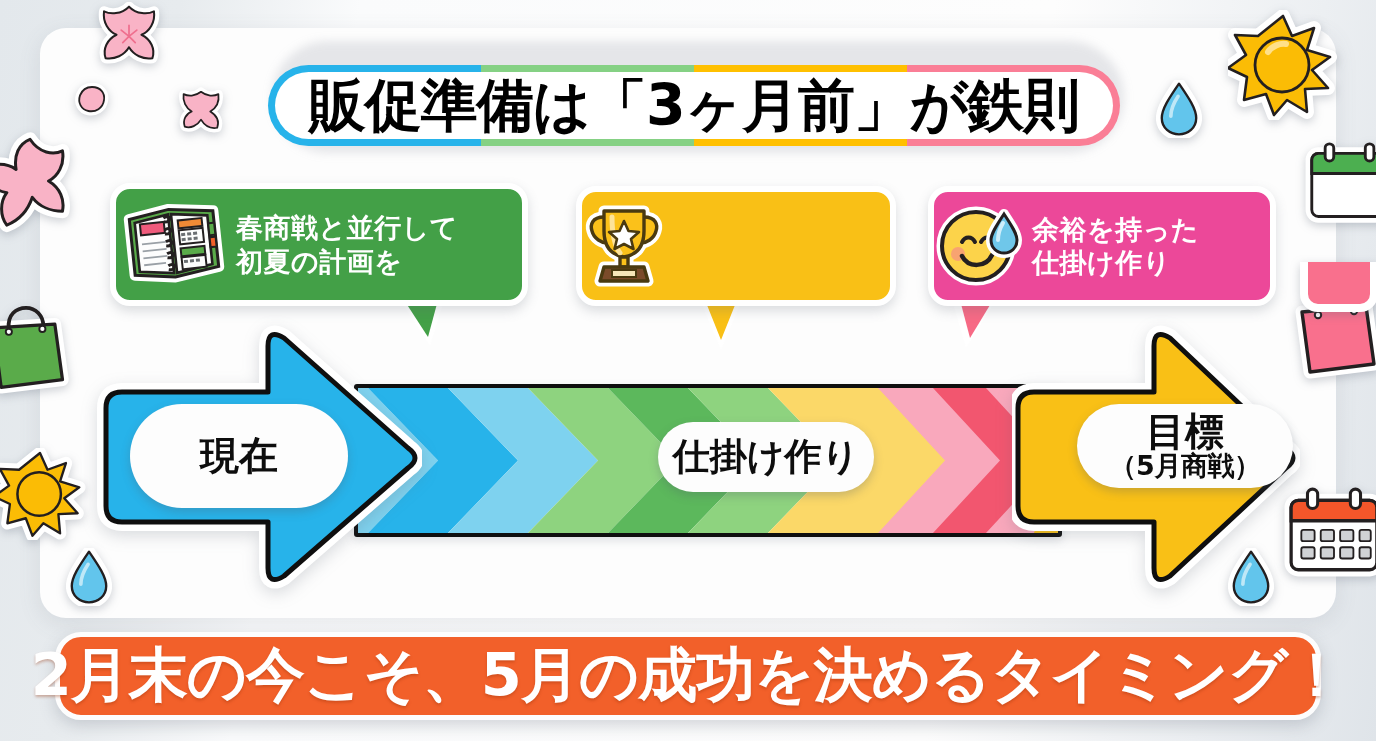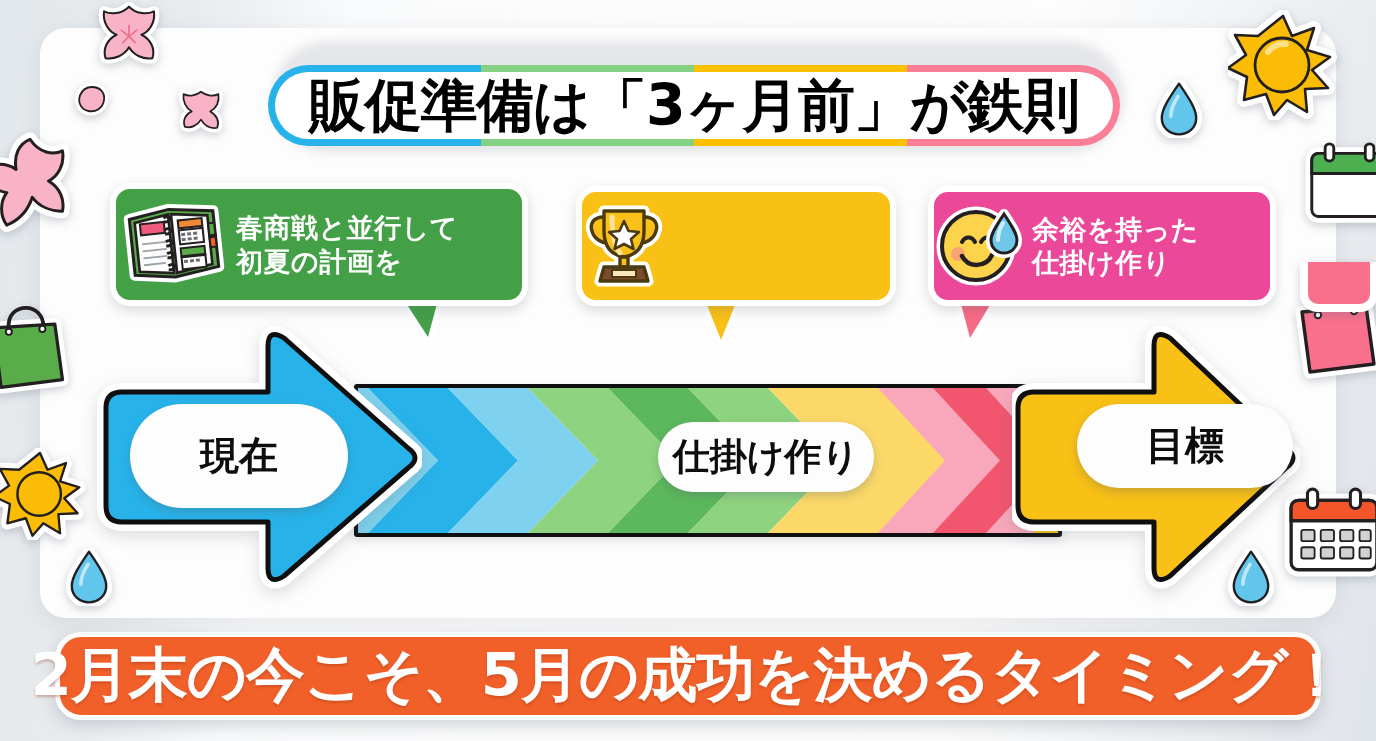--- a/index.html
+++ b/index.html
@@ -448,20 +448,21 @@
     </div>
 
     <div class="pill" id="pill-now">
       <span class="p1">現在</span>
     </div>
     <div class="pill" id="pill-mid">
       <span class="p1">仕掛け作り</span>
     </div>
     <div class="pill" id="pill-goal">
       <span class="p1">目標</span>
+      <span class="p2">（5月商戦）</span>
     </div>
   </div>
 
   <div class="footer">
     <span class="footer-text">2月末の今こそ、5月の成功を決めるタイミング！</span>
   </div>
 
 </div>
 
 </body></html>

